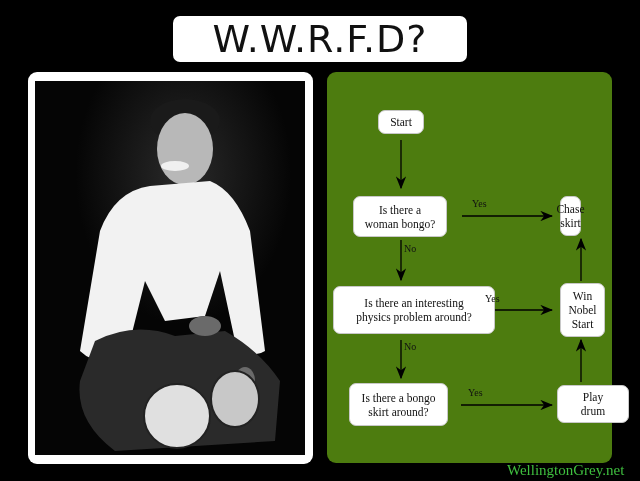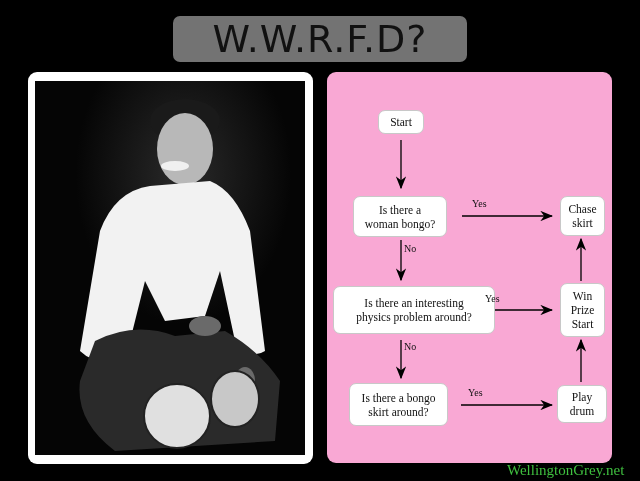--- a/index.html
+++ b/index.html
@@ -1,22 +1,22 @@
 <!DOCTYPE html>
 <html><head>
 <meta charset="utf-8">
 <style>
   html,body{margin:0;padding:0;}
   body{width:640px;height:481px;background:#000;position:relative;overflow:hidden;font-family:"Liberation Serif",serif;}
-  .title-box{position:absolute;left:173px;top:16px;width:294px;height:46px;background:#737373;border-radius:7px;display:flex;align-items:center;justify-content:center;}
+  .title-box{position:absolute;left:173px;top:16px;width:294px;height:46px;background:#ffffff;border-radius:7px;display:flex;align-items:center;justify-content:center;}
   .title-text{font-family:"DejaVu Sans",sans-serif;font-size:38px;color:#111;letter-spacing:1px;}
   .photo-frame{position:absolute;left:28px;top:72px;width:285px;height:392px;background:#fff;border-radius:9px;}
   .photo{position:absolute;left:7px;top:9px;width:270px;height:374px;background:#050505;overflow:hidden;}
   .photo svg{display:block;}
-  .panel{position:absolute;left:327px;top:72px;width:285px;height:391px;background:#f9a8d4;border-radius:9px;}
+  .panel{position:absolute;left:327px;top:72px;width:285px;height:391px;background:#4d7c0f;border-radius:9px;}
   .node{position:absolute;border:1px solid #c8c8c8;border-radius:7px;background:#fff;display:flex;align-items:center;justify-content:center;text-align:center;font-size:11.5px;line-height:14px;color:#111;box-sizing:border-box;}
   .lbl{position:absolute;font-size:10px;color:#111;}
   .arrows{position:absolute;left:0;top:0;}
   .credit{position:absolute;left:507px;top:462px;font-size:15px;color:#3fbf3f;}
 </style>
 </head>
 <body>
 
 <div class="title-box">
   <span class="title-text">W.W.R.F.D?</span>
@@ -79,29 +79,29 @@
   </div>
 
   <div class="node" style="left:6px;top:214px;width:162px;height:48px;">
     <div><span>Is there an interesting</span><br><span>physics problem around?</span></div>
   </div>
 
   <div class="node" style="left:22px;top:311px;width:99px;height:43px;">
     <div><span>Is there a bongo</span><br><span>skirt around?</span></div>
   </div>
 
-  <div class="node" style="left:233px;top:124px;width:45px;height:40px;">
+  <div class="node" style="left:233px;top:124px;width:21px;height:40px;">
     <div><span>Chase</span><br><span>skirt</span></div>
   </div>
 
   <div class="node" style="left:233px;top:211px;width:45px;height:54px;">
-    <div><span>Win</span><br><span>Prize</span><br><span>Start</span></div>
+    <div><span>Win</span><br><span>Nobel</span><br><span>Start</span></div>
   </div>
 
-  <div class="node" style="left:230px;top:313px;width:50px;height:38px;">
+  <div class="node" style="left:230px;top:313px;width:72px;height:38px;">
     <div><span>Play</span><br><span>drum</span></div>
   </div>
 
   <span class="lbl" style="left:145px;top:126px;">Yes</span>
   <span class="lbl" style="left:158px;top:221px;">Yes</span>
   <span class="lbl" style="left:141px;top:315px;">Yes</span>
   <span class="lbl" style="left:77px;top:171px;">No</span>
   <span class="lbl" style="left:77px;top:269px;">No</span>
 </div>
 

